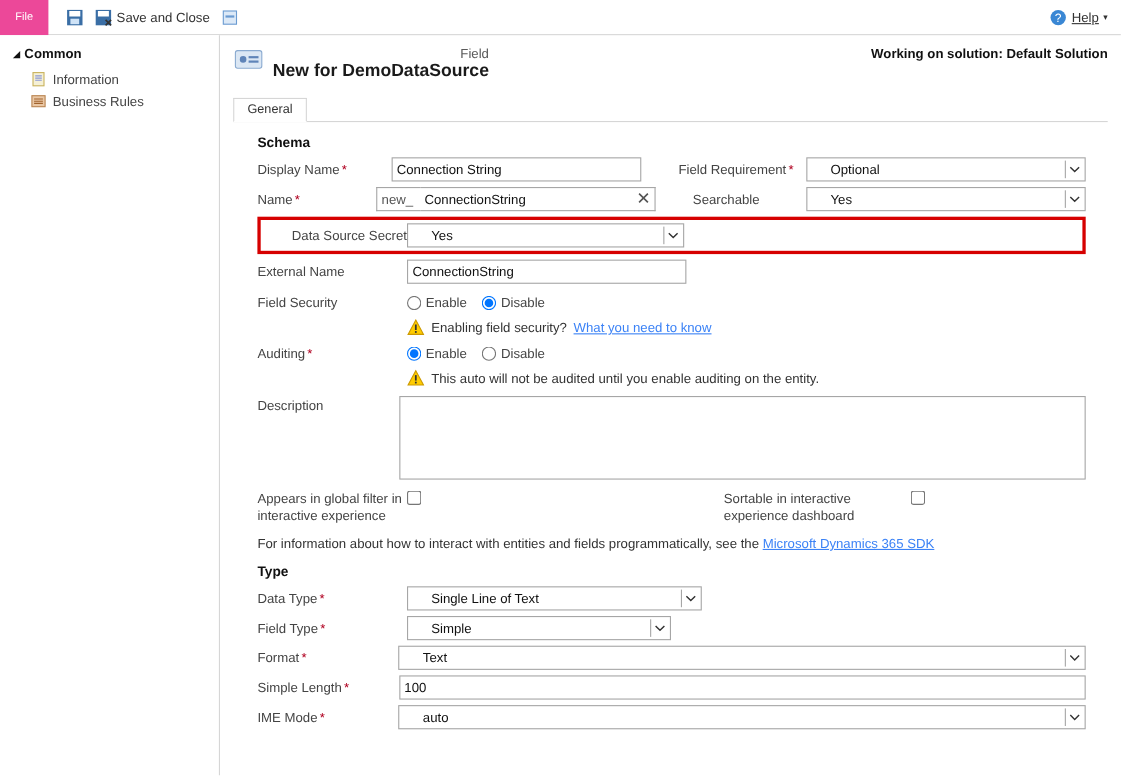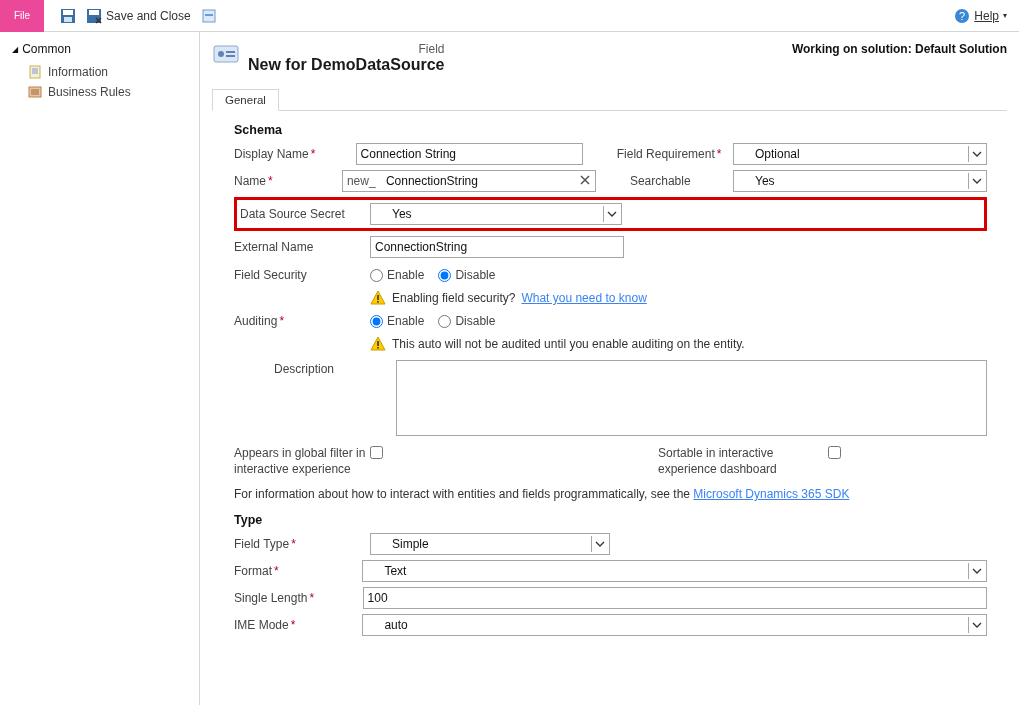--- a/index.html
+++ b/index.html
@@ -72,21 +72,21 @@
   font-weight: 700;
   color: #1a1a1a;
 }
 .solution-text {
   font-size: 12px;
   font-weight: 600;
   color: #111;
   margin-left: auto;
 }
 .common-header {
-  font-weight: 400;
+  font-weight: 700;
   font-size: 12px;
   color: #111;
   margin: 2px 0 6px 0;
 }
 .common-header::before {
   content: "◢";
   font-size: 8px;
   margin-right: 4px;
   display: inline-block;
   transform: translateY(-1px);
@@ -346,21 +346,21 @@
                 <svg viewBox="0 0 10 10" width="10" height="10">
                   <path d="M1 3 L5 7 L9 3" fill="none" stroke="#333" stroke-width="1.3"></path>
                 </svg>
               </span>
           </div>
         </div>
       </div>
 
       <div class="highlight-row">
         <div class="form-row" style="margin:0;">
-          <div class="label" style="width:130px;"><span>Data Source Secret</span></div>
+          <div class="label" style="width:130px;text-align:right;"><span>Data Source Secret</span></div>
           <div class="ctl-col1">
             <div class="select-box" style="width:252px;">
               <span>Yes</span>
               <span class="sel-ico">
                   <svg viewBox="0 0 10 10" width="10" height="10">
                     <path d="M1 3 L5 7 L9 3" fill="none" stroke="#333" stroke-width="1.3"></path>
                   </svg>
                 </span>
             </div>
           </div>
@@ -419,39 +419,50 @@
           <svg viewBox="0 0 16 16">
               <path d="M8 1 L15 14 L1 14 Z" fill="#ffcc00" stroke="#cc9900"></path>
               <rect x="7.2" y="5" width="1.6" height="5" fill="#333"></rect>
               <rect x="7.2" y="11" width="1.6" height="1.6" fill="#333"></rect>
             </svg>
         </span>
         <span>This auto will not be audited until you enable auditing on the entity.</span>
       </div>
 
       <div class="form-row" style="align-items:flex-start;">
-        <div class="label" style="padding-top:2px;margin-left:40px;"><span>Description</span></div>
+        <div class="label" style="padding-top:2px;"><span>Description</span></div>
         <textarea class="box desc-area" rows="5" style=""></textarea>
       </div>
 
       <div class="checkbox-row">
         <div class="cb-label">Appears in global filter in interactive experience</div>
         <div class="cb-cell">
             <input type="checkbox" style="">
           </div>
         <div class="cb-label2">Sortable in interactive experience dashboard</div>
         <div><input type="checkbox" style=""></div>
       </div>
 
       <div class="info-line">
         <span>For information about how to interact with entities and fields programmatically, see the </span><a href="#" class="link">Microsoft Dynamics 365 SDK</a>
       </div>
 
       <div class="section-title">Type</div>
 
+      <div class="form-row type-row">
+        <div class="label"><span>Data Type</span><span class="req">*</span></div>
+        <div class="select-box" style="width:268px;">
+          <span>Single Line of Text</span>
+          <span class="sel-ico">
+              <svg viewBox="0 0 10 10" width="10" height="10">
+                <path d="M1 3 L5 7 L9 3" fill="none" stroke="#333" stroke-width="1.3"></path>
+              </svg>
+            </span>
+        </div>
+      </div>
 
       <div class="form-row type-row">
         <div class="label"><span>Field Type</span><span class="req">*</span></div>
         <div class="select-box" style="width:240px;">
           <span>Simple</span>
           <span class="sel-ico">
               <svg viewBox="0 0 10 10" width="10" height="10">
                 <path d="M1 3 L5 7 L9 3" fill="none" stroke="#333" stroke-width="1.3"></path>
               </svg>
             </span>
@@ -464,21 +475,21 @@
           <span>Text</span>
           <span class="sel-ico">
               <svg viewBox="0 0 10 10" width="10" height="10">
                 <path d="M1 3 L5 7 L9 3" fill="none" stroke="#333" stroke-width="1.3"></path>
               </svg>
             </span>
         </div>
       </div>
 
       <div class="form-row type-row">
-        <div class="label"><span>Single Length</span><span class="req">*</span></div>
+        <div class="label"><span>Simple Length</span><span class="req">*</span></div>
         <input type="text" class="box full-select" value="100" style="">
       </div>
 
       <div class="form-row type-row">
         <div class="label"><span>IME Mode</span><span class="req">*</span></div>
         <div class="select-box full-select">
           <span>auto</span>
           <span class="sel-ico">
               <svg viewBox="0 0 10 10" width="10" height="10">
                 <path d="M1 3 L5 7 L9 3" fill="none" stroke="#333" stroke-width="1.3"></path>

